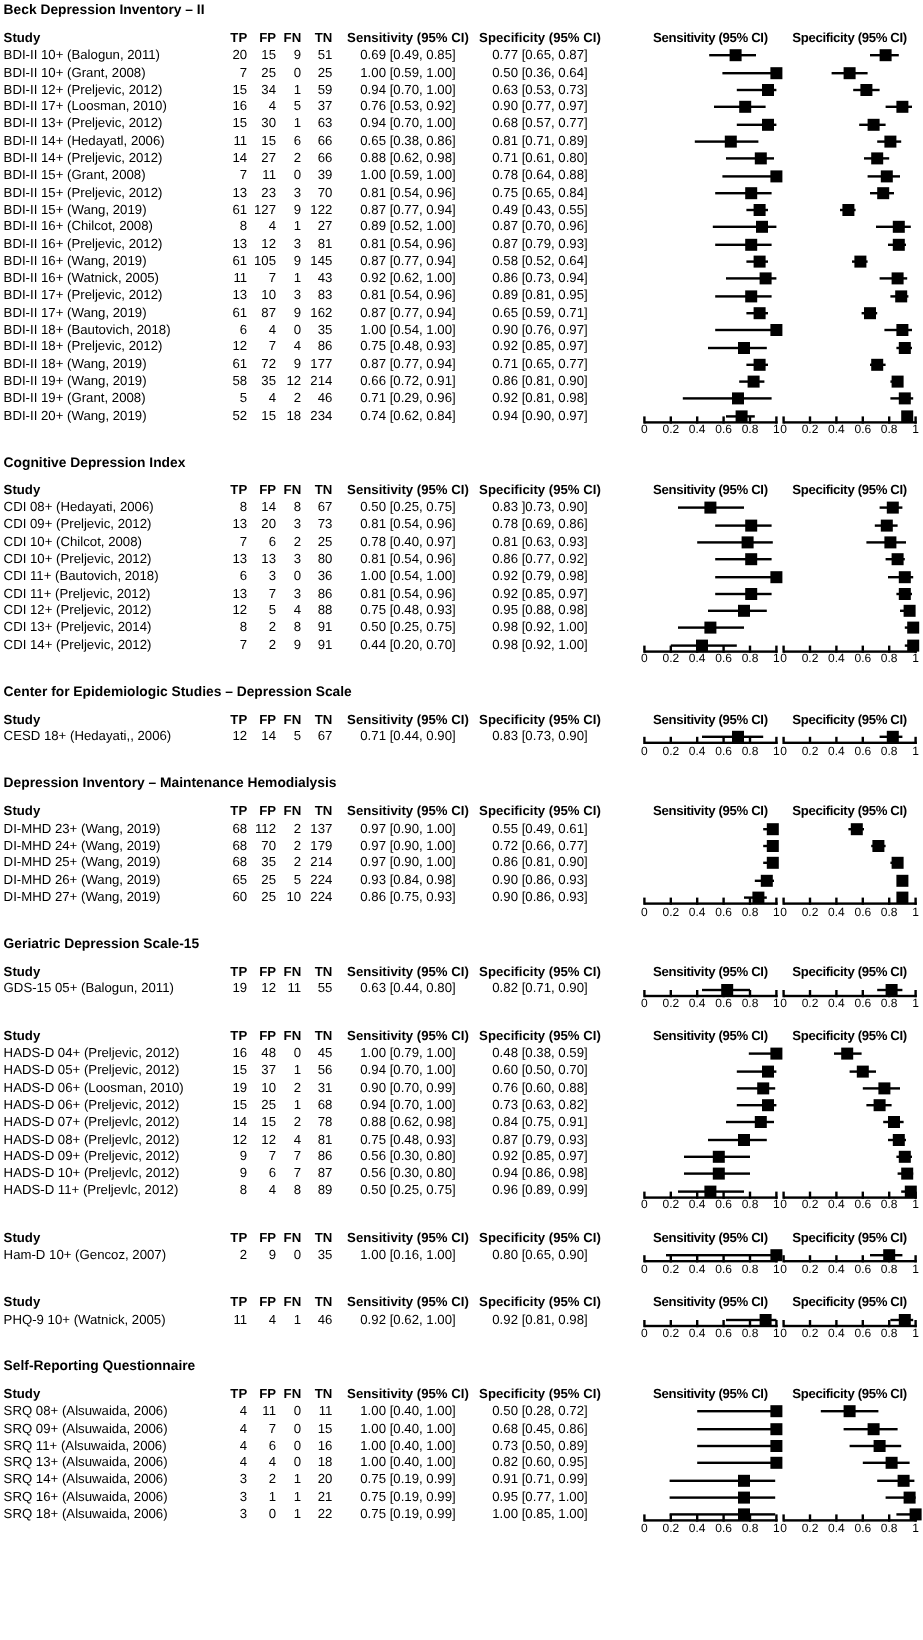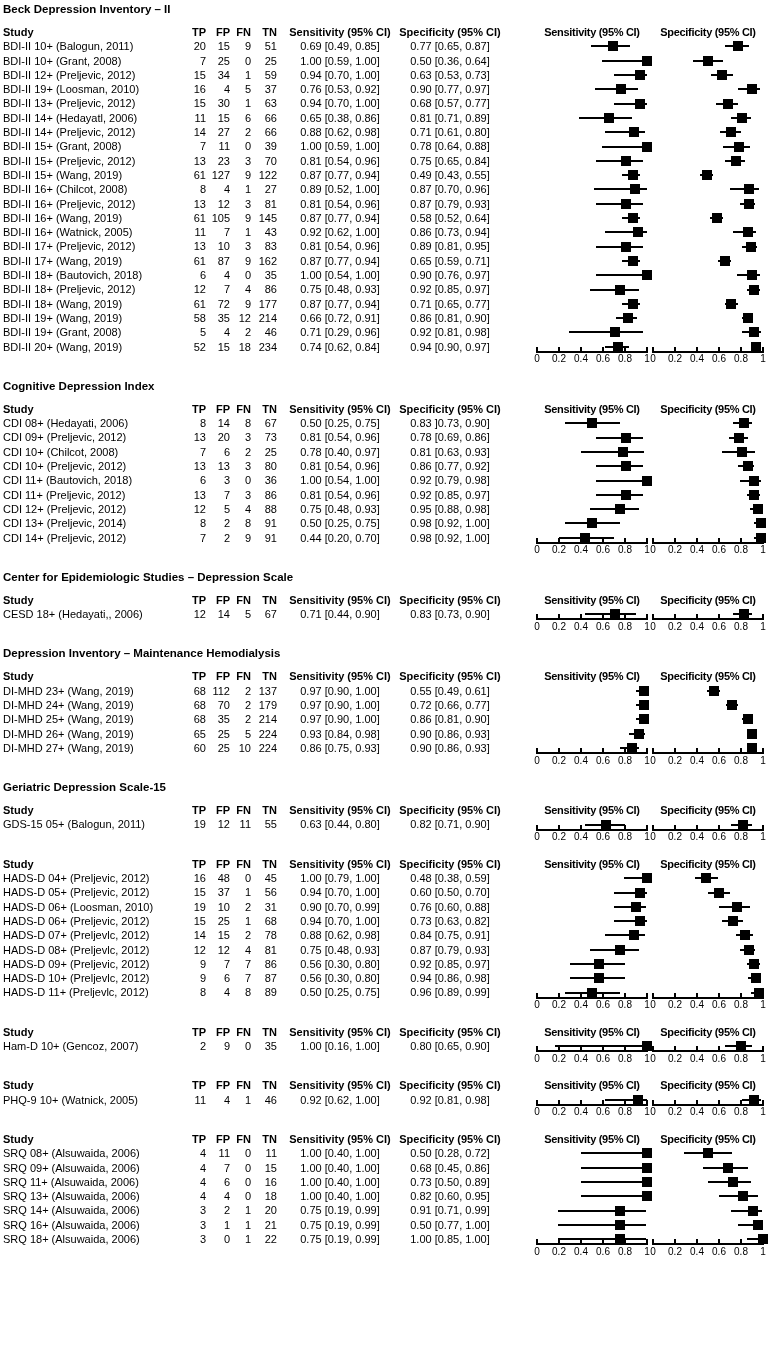--- a/index.html
+++ b/index.html
@@ -111,21 +111,21 @@
       <div class="sq" style="left: 98.4px;"></div>
     </div>
     <div class="c gapc"></div>
     <div class="c plot">
       <div class="ci" style="left: 58.3px; width: 22px;"></div>
       <div class="sq" style="left: 64.3px;"></div>
     </div>
   </div>
 
   <div class="row">
-    <div class="c study">BDI-II 19+ (Loosman, 2010)</div>
+    <div class="c study">BDI-II 17+ (Loosman, 2010)</div>
     <div class="c num tp">16</div>
     <div class="c num fp">4</div>
     <div class="c num fn">5</div>
     <div class="c num tn">37</div>
     <div class="c sens">0.76 [0.53, 0.92]</div>
     <div class="c spec">0.90 [0.77, 0.97]</div>
     <div class="c gapc"></div>
     <div class="c plot">
       <div class="ci" style="left: 58.3px; width: 42.9px;"></div>
       <div class="sq" style="left: 78.6px;"></div>
@@ -1443,20 +1443,21 @@
             <div class="tick" style="left: 88px;"></div>
             <div class="ticklabel" style="left: 88px;">0.8</div>
             <div class="tick" style="left: 110px;"></div>
             <div class="ticklabel" style="left: 110px;">1</div>
           </div>
       </div>
     </div>
   </section>
 
   <section class="sec">
+    <h2 class="sec-title">Self-Reporting Questionnaire</h2>
     <div class="tbl">
       <div class="row head">
         <div class="c study">Study</div>
         <div class="c num tp">TP</div>
         <div class="c num fp">FP</div>
         <div class="c num fn">FN</div>
         <div class="c num tn">TN</div>
         <div class="c sens">Sensitivity (95% CI)</div>
         <div class="c spec">Specificity (95% CI)</div>
         <div class="c gapc"></div>
@@ -1565,21 +1566,21 @@
     </div>
   </div>
 
   <div class="row">
     <div class="c study">SRQ 16+ (Alsuwaida, 2006)</div>
     <div class="c num tp">3</div>
     <div class="c num fp">1</div>
     <div class="c num fn">1</div>
     <div class="c num tn">21</div>
     <div class="c sens">0.75 [0.19, 0.99]</div>
-    <div class="c spec">0.50 [0.77, 1.00]</div>
+    <div class="c spec">0.95 [0.77, 1.00]</div>
     <div class="c gapc"></div>
     <div class="c plot">
       <div class="ci" style="left: 20.9px; width: 88px;"></div>
       <div class="sq" style="left: 77.5px;"></div>
     </div>
     <div class="c gapc"></div>
     <div class="c plot">
       <div class="ci" style="left: 84.7px; width: 25.3px;"></div>
       <div class="sq" style="left: 99.5px;"></div>
     </div>

